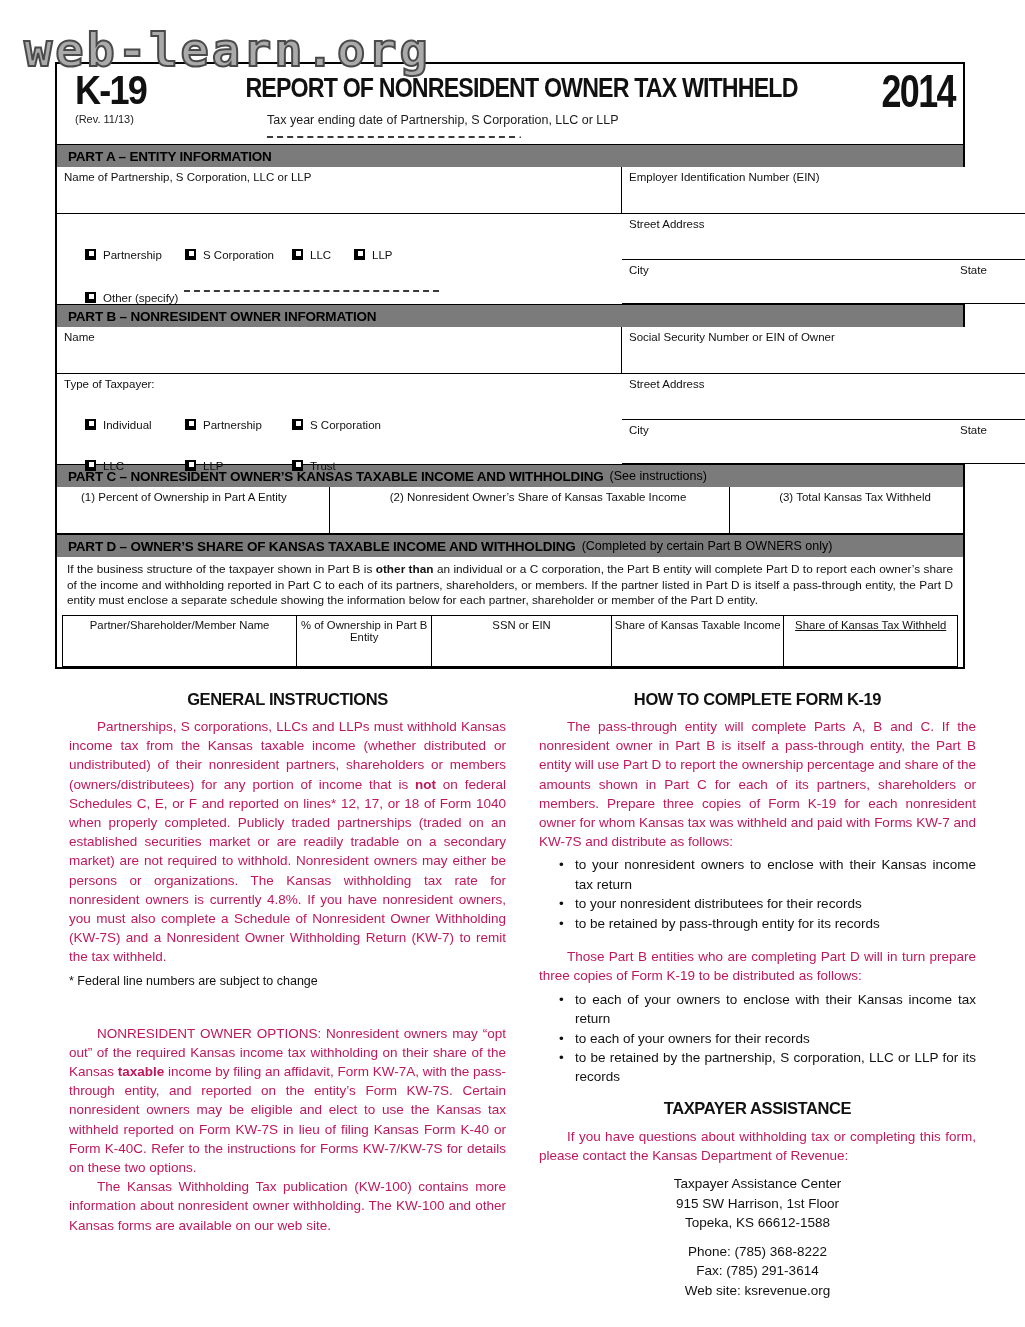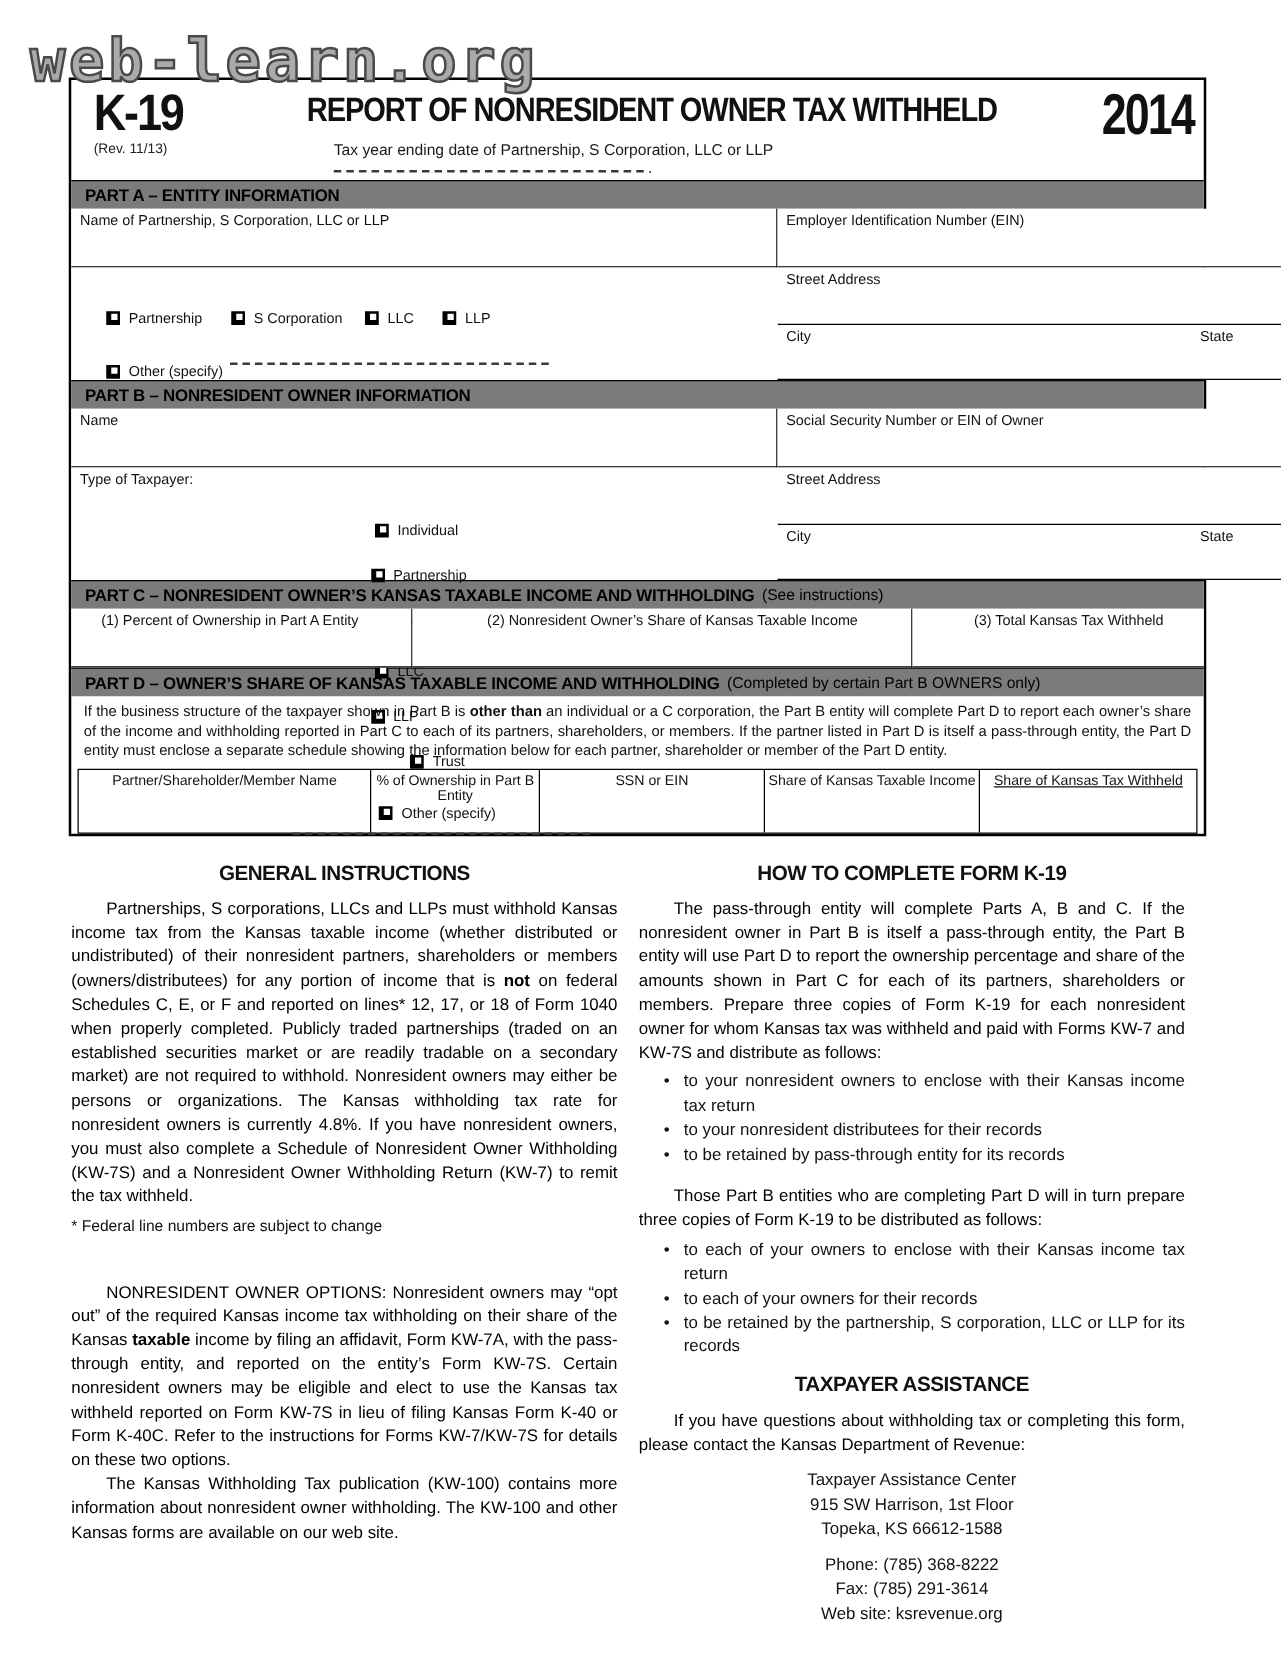--- a/index.html
+++ b/index.html
@@ -55,47 +55,47 @@
   .csz { display:flex; }
   .csz .c1 { width:331px; } .csz .c2 { width:122px; }
   
   .cb {
     display:inline-block; width:11px; height:11px; background:#fff;
     border:2px solid #000; border-left-width:4px; border-bottom-width:4px;
     margin-right:7px; flex:0 0 auto;
   }
   .opt { display:inline-flex; font-size:11.5px;margin-top:24px; }
   .optrow { display:flex; align-items:center; margin-top:7px; padding-left:21px; }
-  .optrow.tight { margin-top:5px;flex-direction:column; }
+  .optrow.tight { margin-top:5px; }
   .ow1 { width:100px; } .ow2 { width:107px; } .ow3 { width:62px; }
   .blank-other-a { width:255px; margin-left:6px; }
   .blank-other-b { width:238px; margin-left:6px; }
   
   .grid-c { display:grid; grid-template-columns:273px 400px 1fr; }
   .grid-c .cell { height:47px;padding-left:24px; }
   .cell.center { text-align:center; }
   
   .partd-intro { padding:5px 10px 4px 10px; font-size:11.8px; line-height:15.5px; text-align:justify; }
   .partd-table {
     display:grid; grid-template-columns:26.2% 15.1% 20.1% 19.3% 19.3%;
     margin:2px 5px 0 5px; border:1.5px solid #000; height:52px;
   }
   .partd-table .hcell { border-right:1.5px solid #000; text-align:center; padding-top:3px; font-size:11.3px; }
   .partd-table .hcell:last-child { border-right:none;text-decoration:underline; }
   
   .instructions {
-    position:absolute; top:690px; left:57px; width:908px;
-    display:flex; gap:17px; z-index:1;
+    position:absolute; top:690px; left:69px; width:908px;
+    display:flex; gap:33px; z-index:1;
   }
   .col { width:437px; }
   .col-title {
     text-align:center; font-weight:bold; font-size:16.5px; letter-spacing:-0.4px;
     margin-bottom:8px; white-space:nowrap;
   }
-  .para { font-size:13.5px; line-height:19.2px; text-align:justify; color:#000000; }
+  .para { font-size:13.5px; line-height:19.2px; text-align:justify; color:#be185d; }
   .indent { text-indent:28px; }
   .footnote { font-size:12.5px; margin-top:7px; margin-bottom:26px; }
   .spacer-sm { height:8px; } .spacer-md { height:10px; }
   .bullet { position:relative; padding-left:36px; font-size:13.5px; line-height:19.2px; margin-top:0.5px; text-align:justify; }
   .bullet::before { content:"•"; position:absolute; left:20px; }
   .bullets { margin:4px 0 6px 0; }
   .assist-title { text-align:center; font-weight:bold; font-size:16.5px; letter-spacing:-0.4px; margin:12px 0 9px 0; }
   .centerblock { text-align:center; font-size:13.5px; line-height:19.5px; margin-top:9px; }
 </style>
 </head>

